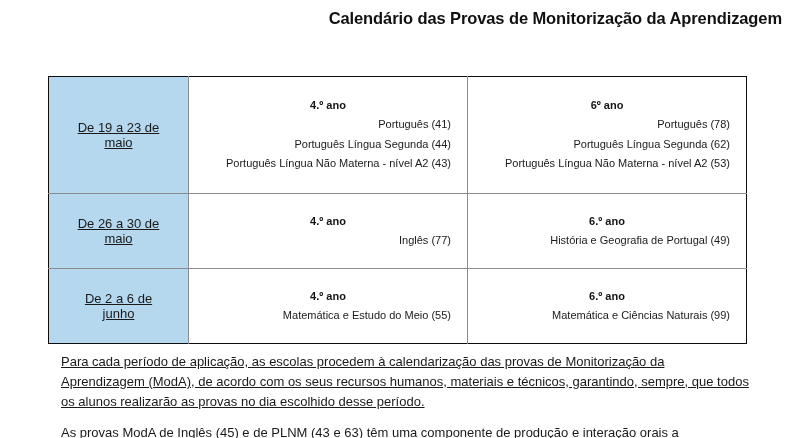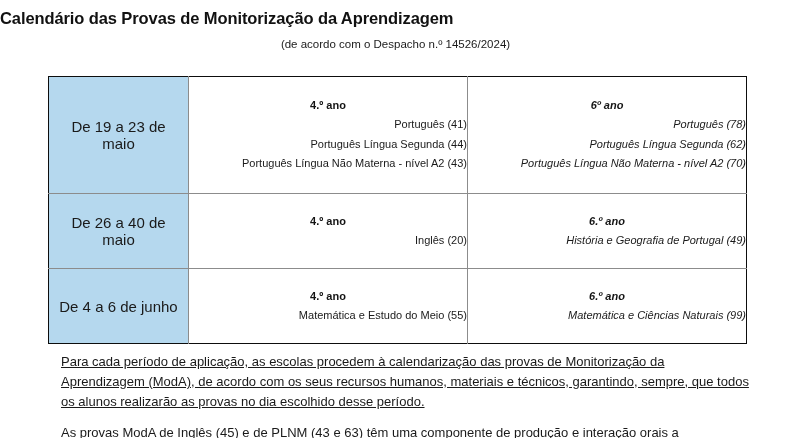--- a/index.html
+++ b/index.html
@@ -20,21 +20,21 @@
     height: 438px;
     box-sizing: border-box;
   }
 
   
   .doc-title {
     position: absolute;
     left: 0;
     top: 9px;
     width: 782px;
-    text-align: left;
+    text-align: right;
     font-size: 16.5px;
     font-weight: bold;
     letter-spacing: -0.1px;
     color: #111111;
   }
   .doc-subtitle {
     position: absolute;
     left: 0;
     top: 38px;
     width: 791px;
@@ -50,36 +50,37 @@
     left: 48px;
     top: 76px;
     width: 698px;
     border-collapse: collapse;
     table-layout: fixed;
     border: 1.4px solid #0d0d0d;
   }
   .cal-table td {
     border: 1px solid #8c8c8c;
     vertical-align: middle;
-    padding: 0;
+    padding: 16px;
   }
   .cal-table tr:first-child td { border-top: none; }
   .cal-table tr:last-child td { border-bottom: none; }
   .cal-table td:first-child { border-left: none; }
-  .cal-table td:last-child { border-right: none; font-style: italic; }
+  .cal-table td:last-child { border-right: none; }
 
   .col-period { width: 140px; }
   .col-year4  { width: 279px; }
   .col-year6  { width: 279px; }
 
   .period-cell {
     background: #b5d8ee;
     text-align: center;
-    font-size: 15px;
+    font-size: 13px;
     color: #1a1a1a;
+    text-decoration: underline;
   }
   .period-cell .period-label {
     display: block;
     padding: 0 6px;
   }
 
   .subject-cell {
     background: #ffffff;
     text-align: center;
     padding: 9px 8px;
@@ -119,21 +120,20 @@
   }
   .note-paragraph:last-child { margin-bottom: 0; }
 </style>
 </head>
 <body>
 
 <div class="page">
 
   <div class="doc-title">Calendário das Provas de Monitorização da Aprendizagem</div>
 
-  <div class="doc-subtitle">(de acordo com o Despacho n.º 14526/2024)</div>
 
   <table class="cal-table">
     <colgroup>
       <col class="col-period">
       <col class="col-year4">
       <col class="col-year6">
     </colgroup>
     <tbody>
       <tr class="row-tall">
         <td class="period-cell">
@@ -142,41 +142,41 @@
         <td class="subject-cell">
           <div class="year-label">4.º ano</div>
           <div class="subject-line">Português (41)</div>
           <div class="subject-line">Português Língua Segunda (44)</div>
           <div class="subject-line">Português Língua Não Materna - nível A2 (43)</div>
         </td>
         <td class="subject-cell">
           <div class="year-label">6º ano</div>
           <div class="subject-line">Português (78)</div>
           <div class="subject-line">Português Língua Segunda (62)</div>
-          <div class="subject-line">Português Língua Não Materna - nível A2 (70)</div>
+          <div class="subject-line">Português Língua Não Materna - nível A2 (53)</div>
         </td>
       </tr>
 
       <tr class="row-regular">
         <td class="period-cell">
-          <span class="period-label">De 26 a 40 de maio</span>
+          <span class="period-label">De 26 a 30 de maio</span>
         </td>
         <td class="subject-cell">
           <div class="year-label">4.º ano</div>
-          <div class="subject-line">Inglês (20)</div>
+          <div class="subject-line">Inglês (77)</div>
         </td>
         <td class="subject-cell">
           <div class="year-label">6.º ano</div>
           <div class="subject-line">História e Geografia de Portugal (49)</div>
         </td>
       </tr>
 
       <tr class="row-regular">
         <td class="period-cell">
-          <span class="period-label">De 4 a 6 de junho</span>
+          <span class="period-label">De 2 a 6 de junho</span>
         </td>
         <td class="subject-cell">
           <div class="year-label">4.º ano</div>
           <div class="subject-line">Matemática e Estudo do Meio (55)</div>
         </td>
         <td class="subject-cell">
           <div class="year-label">6.º ano</div>
           <div class="subject-line">Matemática e Ciências Naturais (99)</div>
         </td>
       </tr>

